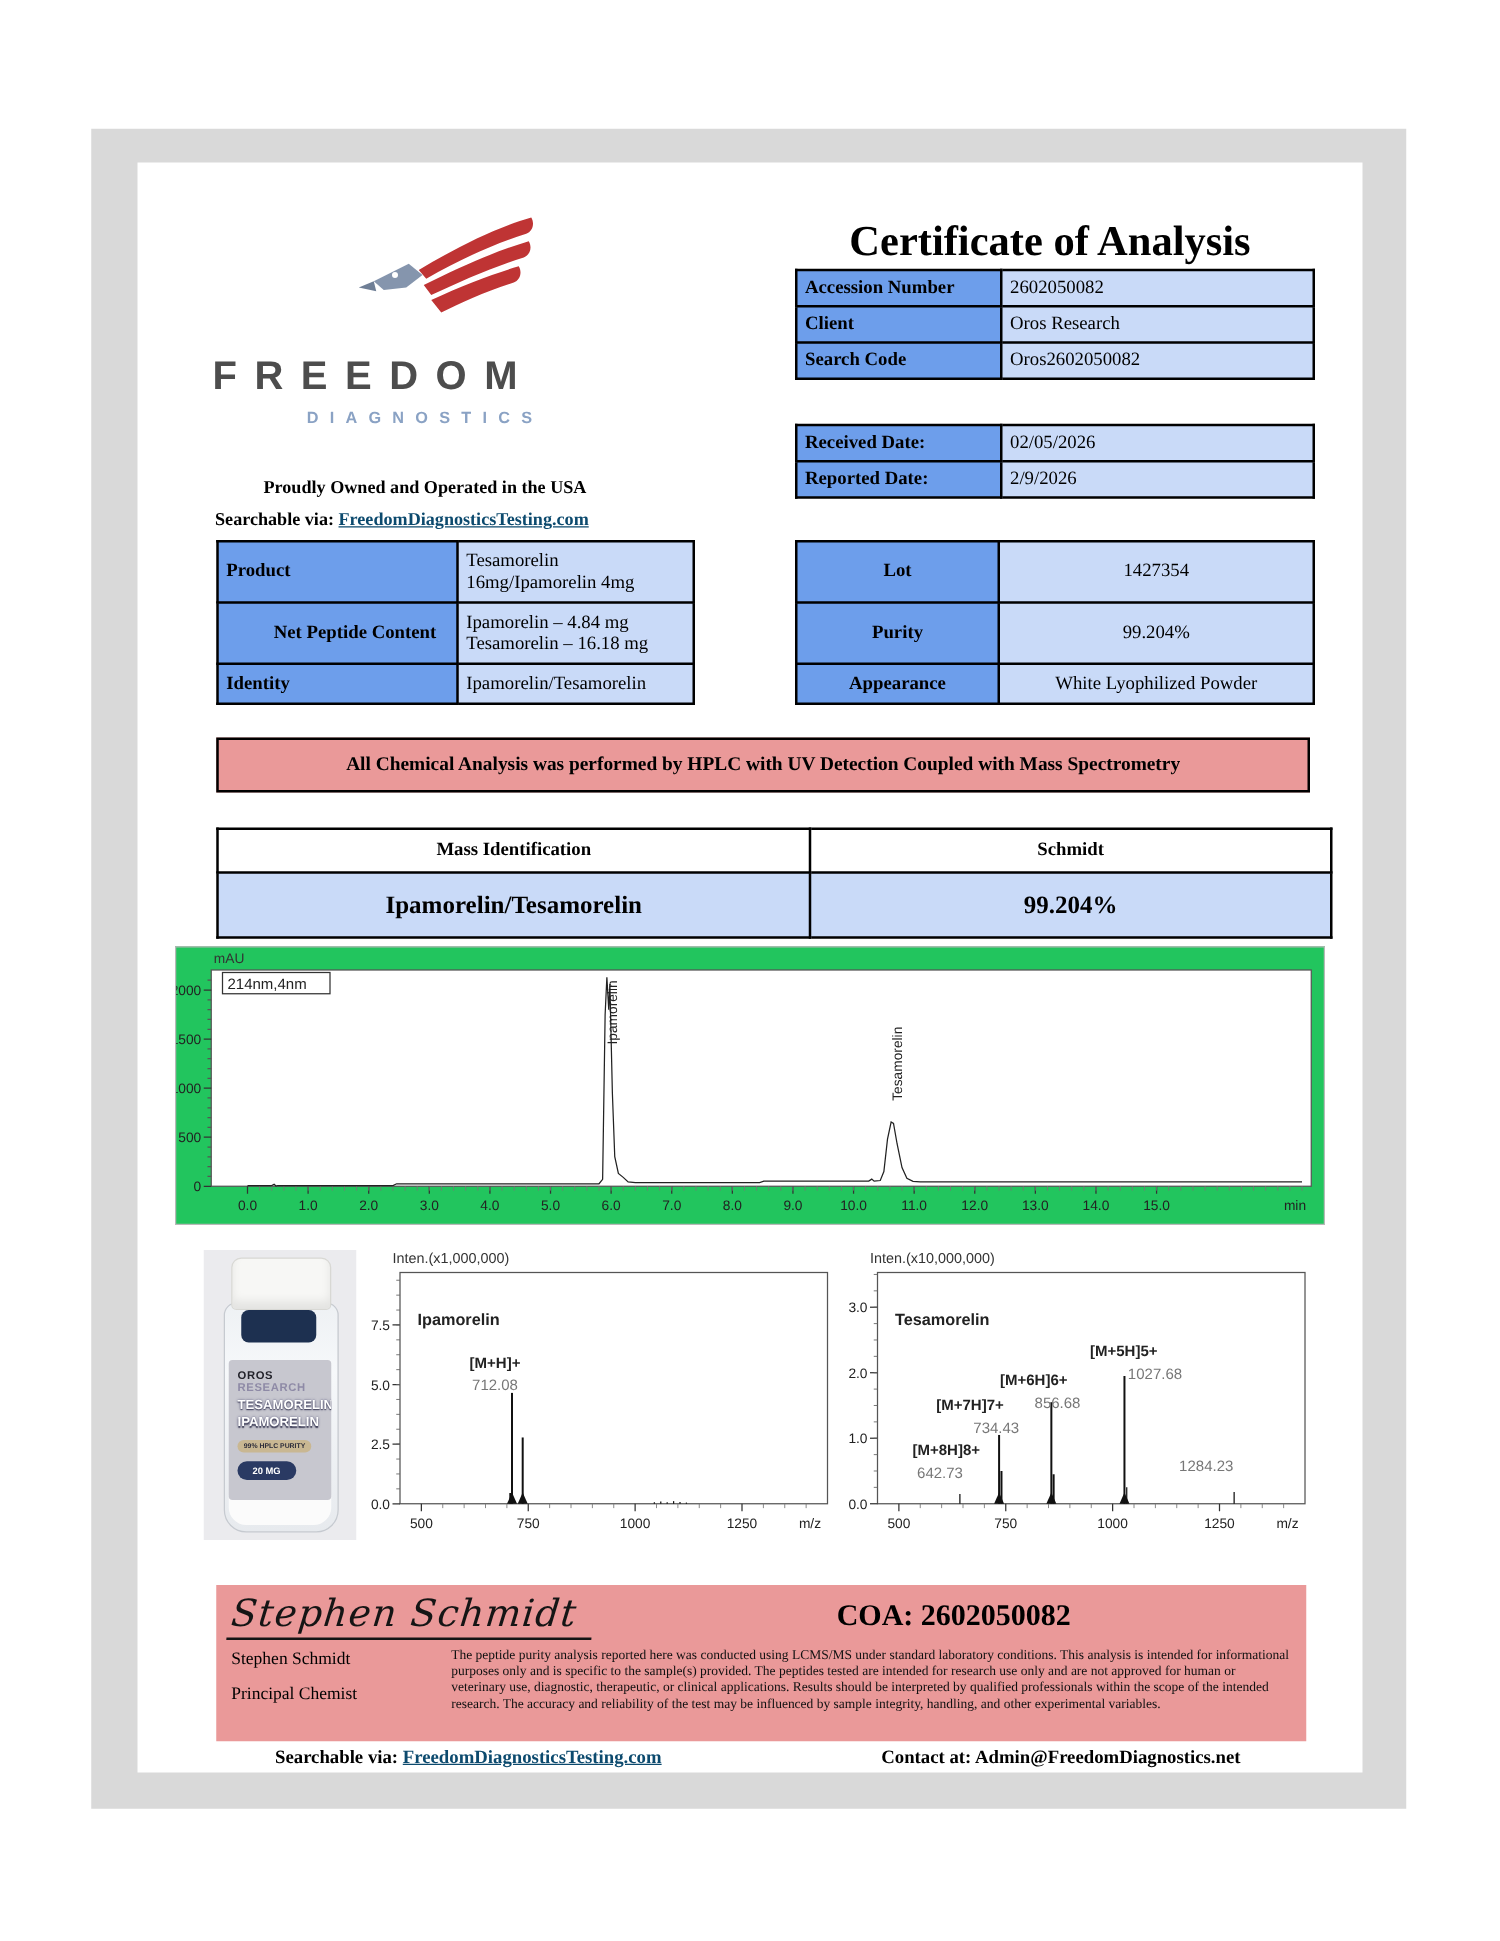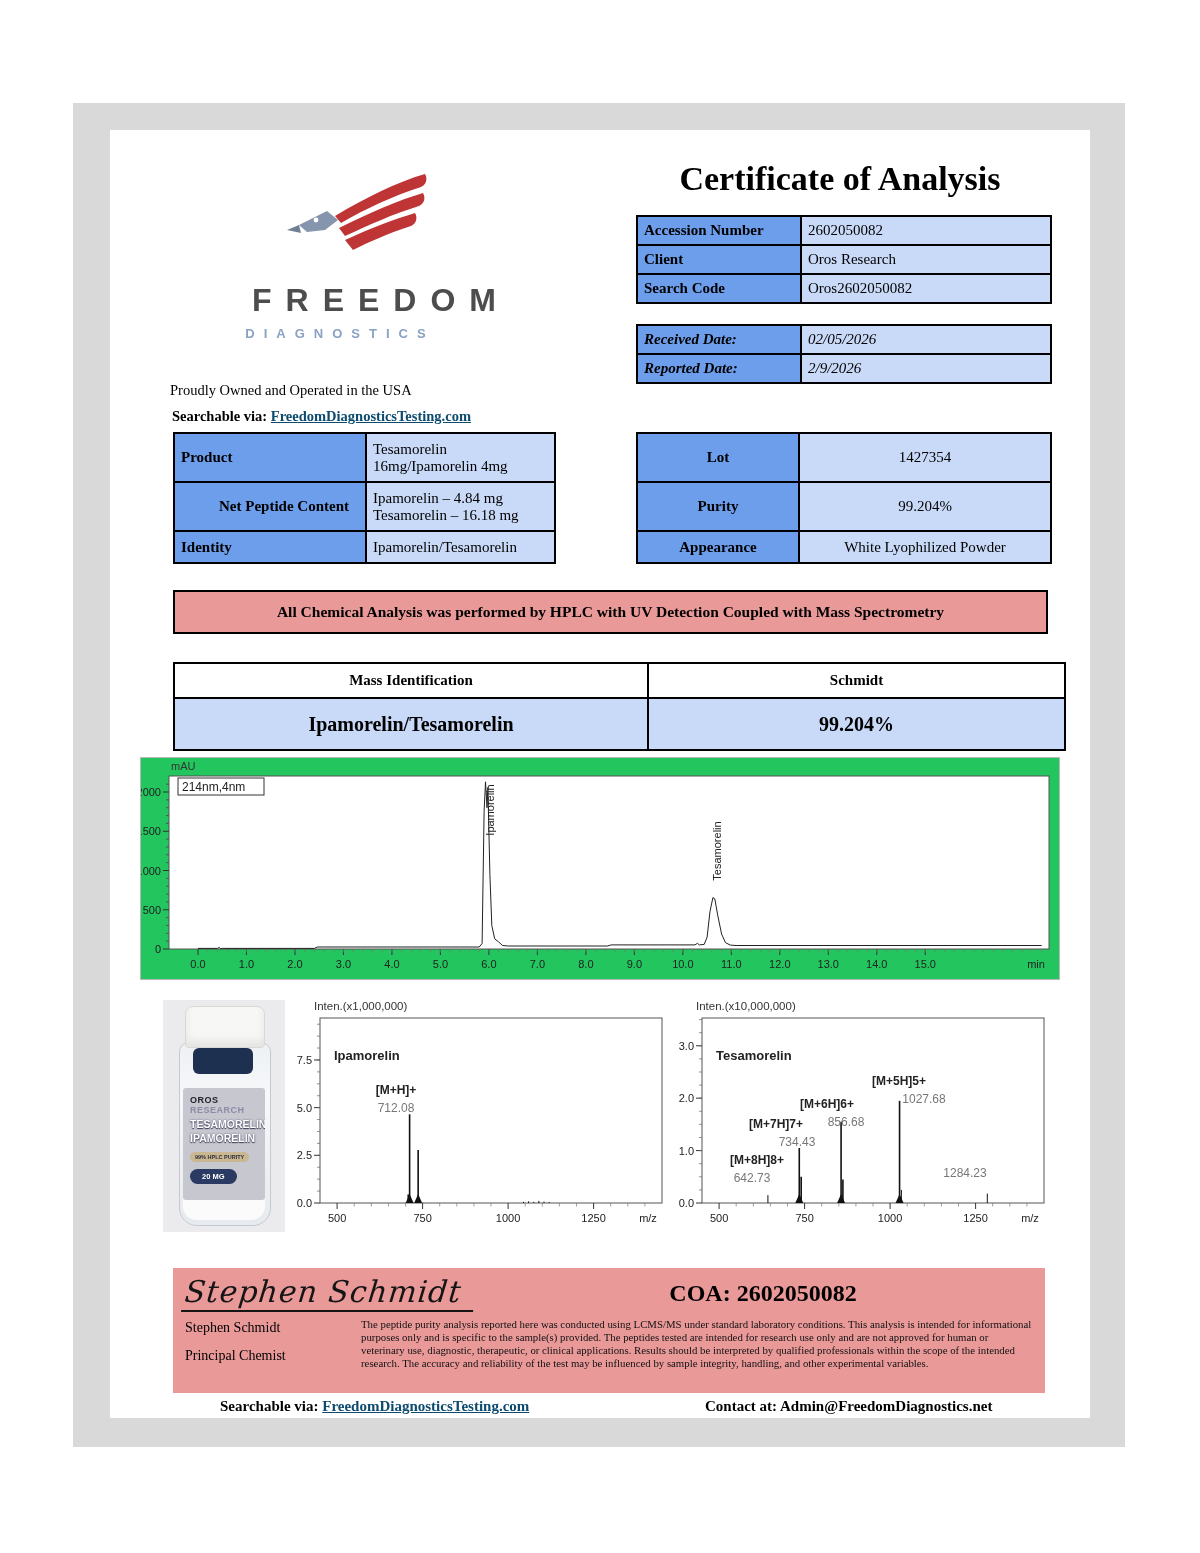--- a/index.html
+++ b/index.html
@@ -4,40 +4,40 @@
 <style>
   html,body{margin:0;padding:0;background:#ffffff;}
   .canvas{position:relative;width:1200px;height:1553px;background:#ffffff;overflow:hidden;
           font-family:"Liberation Serif", serif;color:#000;}
   .matte{position:absolute;left:73px;top:103px;width:1052px;height:1344px;background:#d9d9d9;}
   .page{position:absolute;left:110px;top:130px;width:980px;height:1288px;background:#ffffff;}
 
   
   .logo-block{position:absolute;left:60px;top:30px;width:340px;}
   .eagle{position:absolute;left:95px;top:10px;width:175px;height:105px;}
-  .logo-word{position:absolute;left:0px;top:122px;width:340px;text-align:right;
+  .logo-word{position:absolute;left:0px;top:122px;width:340px;text-align:left;
              font-family:"Liberation Sans",sans-serif;font-weight:bold;font-size:32px;
              letter-spacing:14px;color:#4d4d4d;}
   .logo-sub{position:absolute;left:0px;top:166px;width:340px;text-align:center;
             font-family:"Liberation Sans",sans-serif;font-weight:bold;font-size:13px;
             letter-spacing:9px;color:#8aa2c4;}
-  .tagline{position:absolute;left:60px;top:252px;width:340px;text-align:left;
-           font-weight:normal;font-size:14.5px;}
+  .tagline{position:absolute;left:60px;top:252px;width:340px;text-align:center;
+           font-weight:bold;font-size:14.5px;}
   .searchable{position:absolute;left:62px;top:278px;font-weight:bold;font-size:14.5px;}
   .link{color:#0c4a6e;text-decoration:underline;cursor:pointer;}
-  .cert-title{position:absolute;left:520px;top:30px;width:420px;text-align:center;
+  .cert-title{position:absolute;left:520px;top:45px;width:420px;text-align:center;
               font-weight:bold;font-size:34px;}
 
   
   table.doc{border-collapse:collapse;}
   table.doc td{border:2px solid #000;font-size:15px;padding:2px 6px;vertical-align:middle;}
   td.hd{background:#6d9eeb;font-weight:bold;}
   td.val{background:#c9daf8;}
   .t-info{position:absolute;left:526px;top:85px;}
-  .t-date{position:absolute;left:526px;top:194px;font-style:italic;}
+  .t-date{position:absolute;left:526px;top:209px;}
   .t-prod{position:absolute;left:63px;top:302px;}
   .t-lot{position:absolute;left:526px;top:302px;text-align:center;}
 
   .banner{position:absolute;left:63px;top:460px;width:875px;height:44px;background:#ea9999;
           border:2px solid #000;box-sizing:border-box;display:flex;align-items:center;
           justify-content:center;font-weight:bold;font-size:15.5px;text-align:center;}
 
   .t-result{position:absolute;left:63px;top:532px;}
   .t-result td{text-align:center;}
   .t-result .rh{font-weight:bold;font-size:15px;background:#fff;border-radius:10px;}

